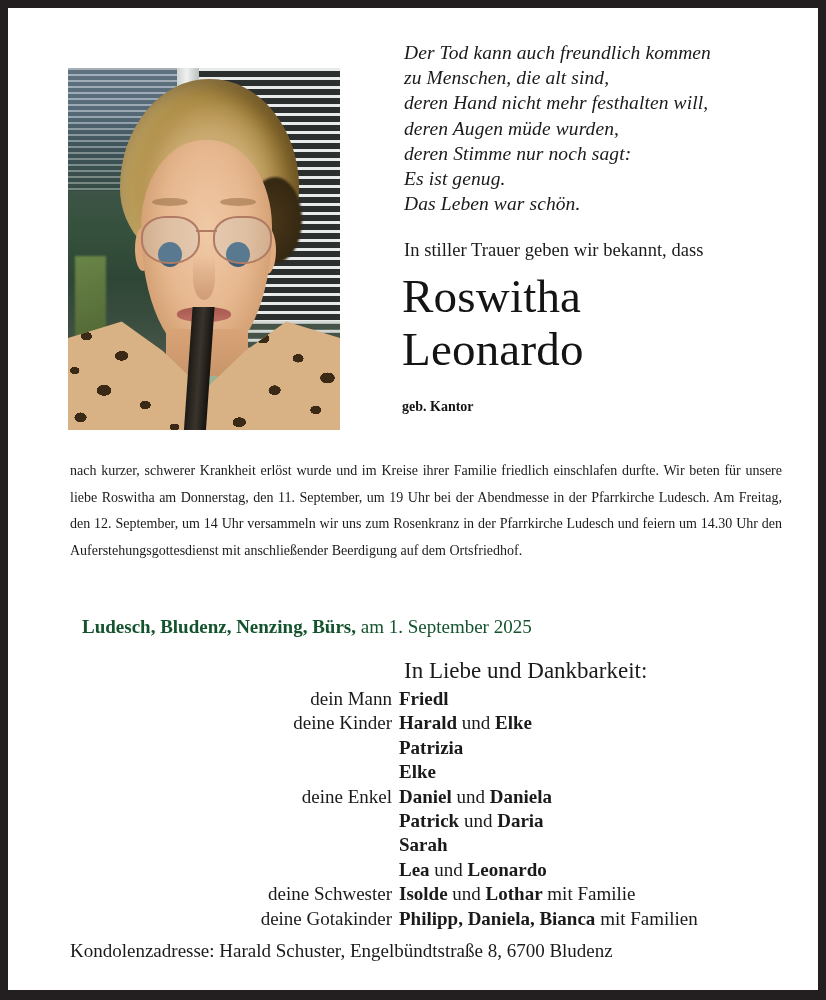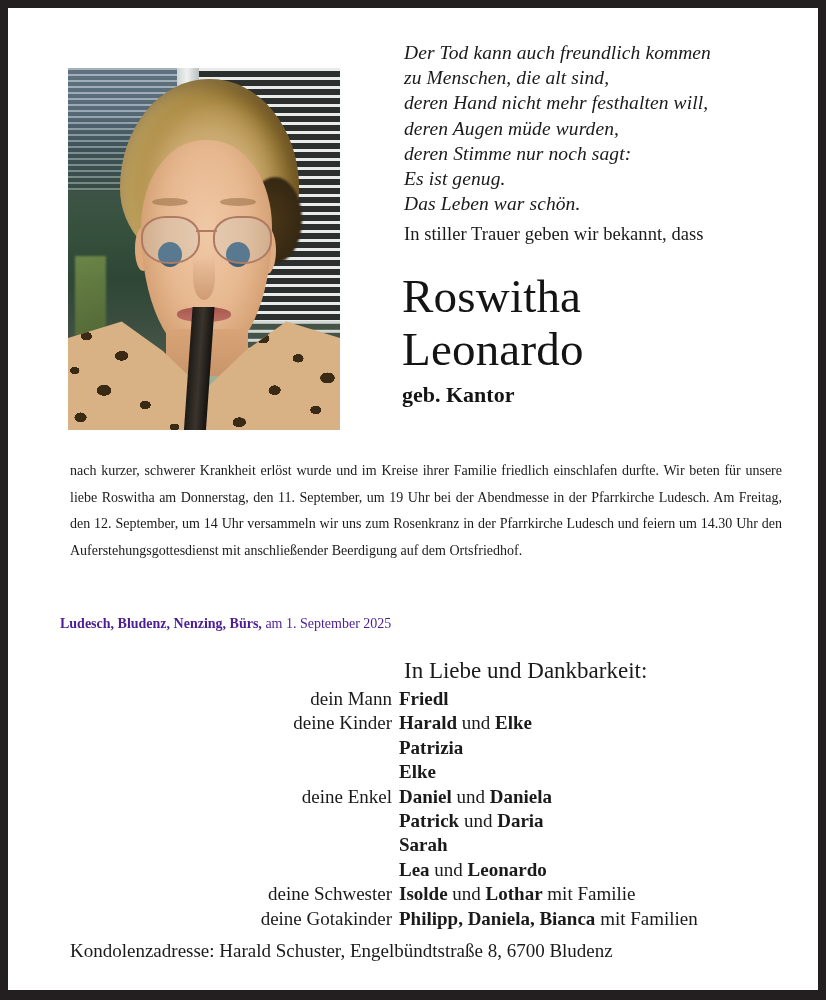--- a/index.html
+++ b/index.html
@@ -197,43 +197,43 @@
     font-size: 19.5px;
     line-height: 25.2px;
     color: #1a1a1a;
     letter-spacing: .1px;
   }
   .poem div { white-space: nowrap; }
 
   .announce {
     position: absolute;
     left: 396px;
-    top: 216px;
+    top: 232px;
     font-size: 18.5px;
     color: #1a1a1a;
     letter-spacing: .05px;
   }
   .name-block {
     position: absolute;
     left: 394px;
     top: 262px;
     width: 390px;
   }
   .given, .surname {
     font-size: 47px;
     line-height: 53px;
     color: #141414;
     font-weight: 400;
     letter-spacing: .2px;
   }
   .born-name {
     font-weight: bold;
-    font-size: 22px;
+    font-size: 14px;
     line-height: 22px;
-    margin-top: 8px;
+    margin-top: 20px;
     color: #141414;
   }
   .dates {
     font-weight: bold;
     font-size: 19px;
     line-height: 23px;
     color: #141414;
     letter-spacing: .2px;
   }
   .dates sup { font-size: 13px; vertical-align: super; }
@@ -246,24 +246,24 @@
     font-size: 14px;
     line-height: 26.5px;
     color: #1a1a1a;
     text-align: justify;
     text-justify: inter-word;
     hyphens: manual;
   }
 
   .places {
     position: absolute;
-    left: 52px;
+    left: 74px;
     top: 608px;
-    font-size: 14px;
-    color: #4c1d95;
+    font-size: 19px;
+    color: #14532d;
   }
   .places b { font-weight: bold; }
 
   .thanks {
     position: absolute;
     left: 396px;
     top: 650px;
     font-size: 23px;
     color: #1a1a1a;
   }

